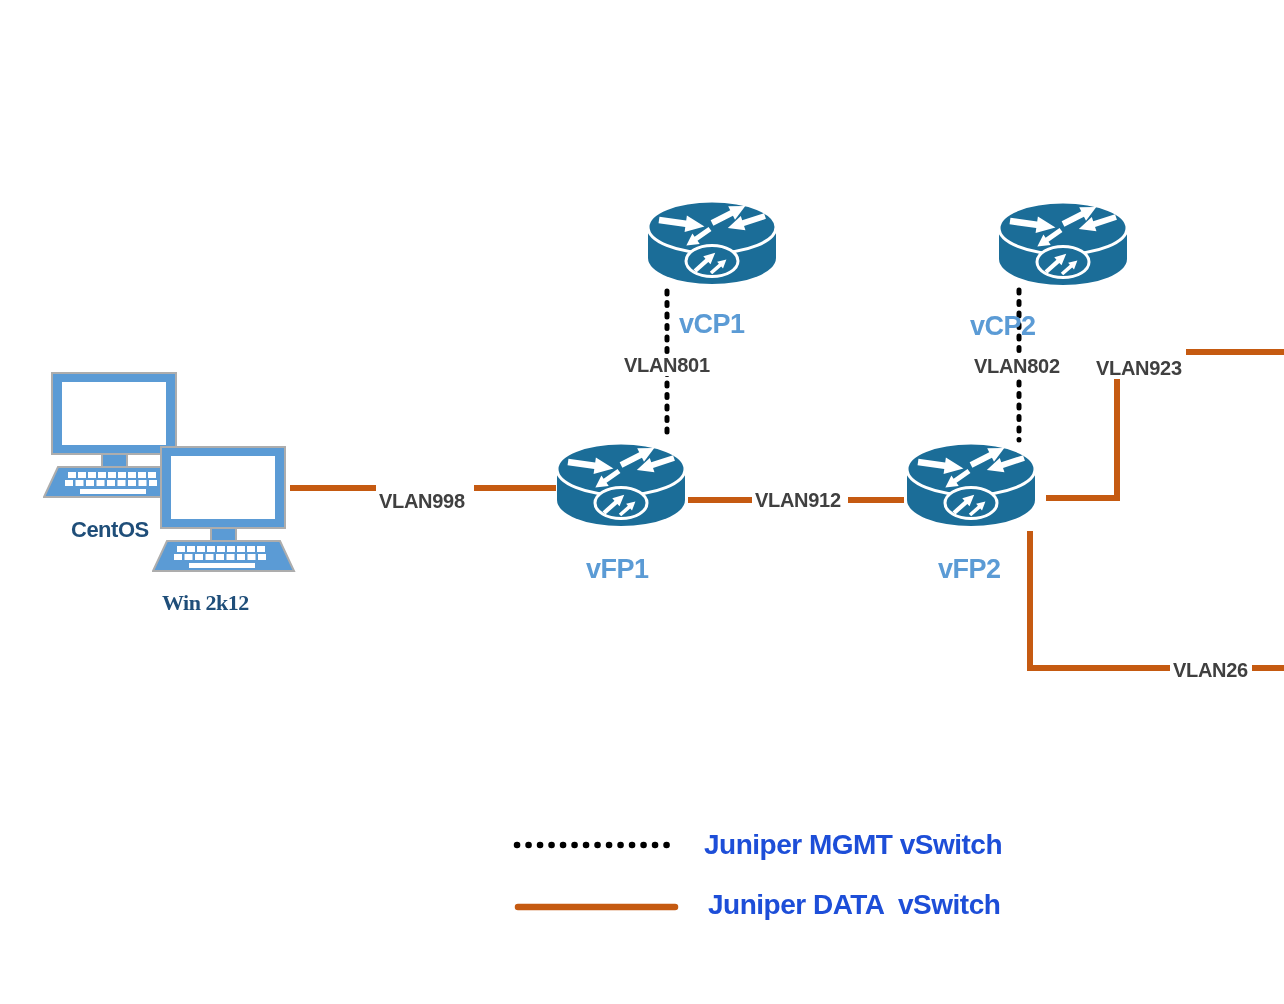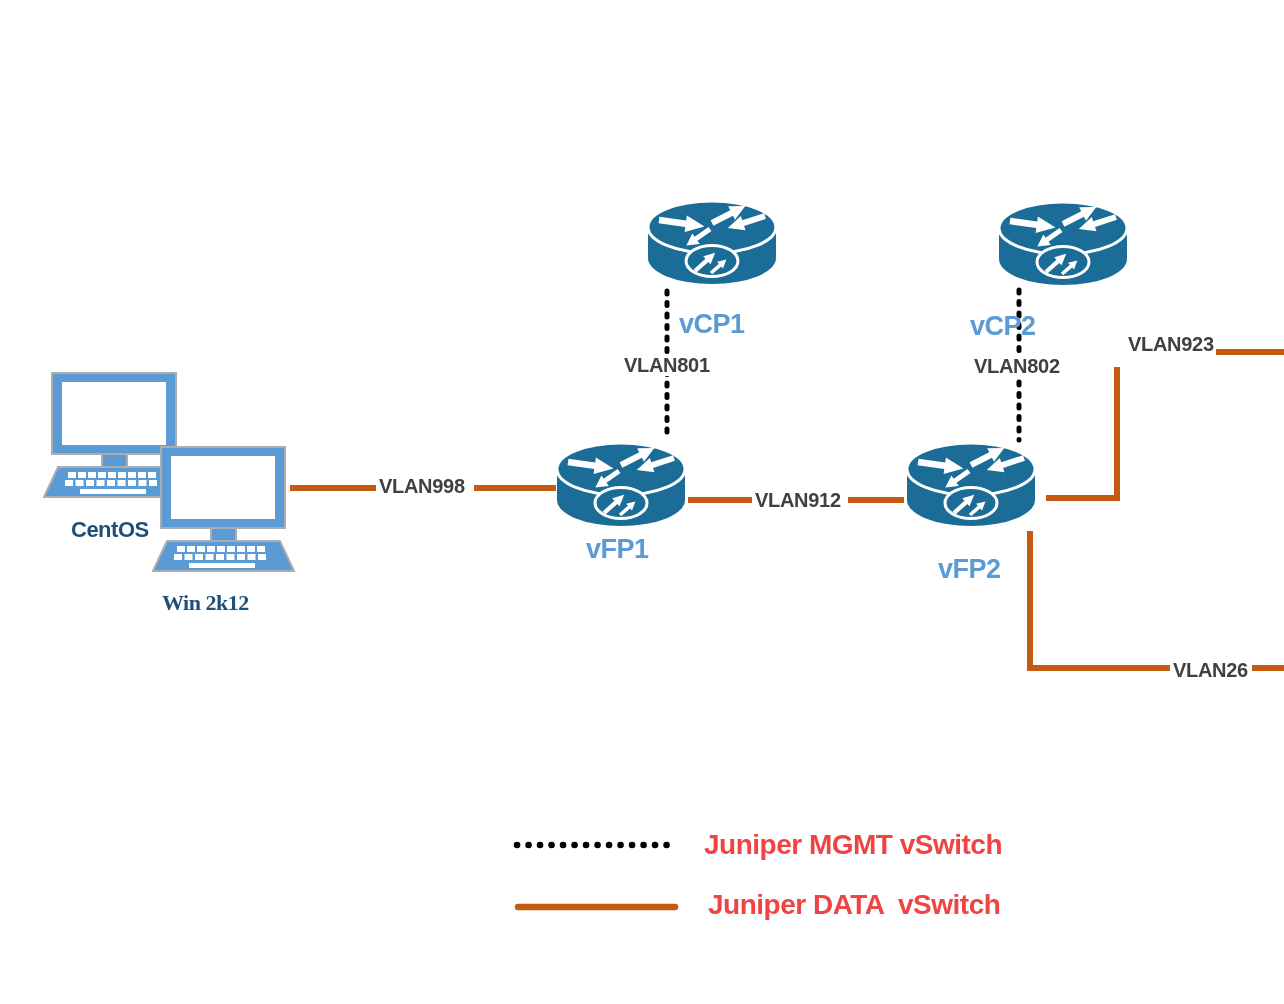--- a/index.html
+++ b/index.html
@@ -37,21 +37,21 @@
     position: absolute;
     color: #1F4E79;
     font-size: 22px;
     font-weight: 700;
     letter-spacing: -0.5px;
     line-height: 1;
     white-space: nowrap;
   }
   .legend-label {
     position: absolute;
-    color: #ef4444;
+    color: #1d4ed8;
     font-size: 28px;
     font-weight: 700;
     letter-spacing: -0.5px;
     line-height: 1.1;
     white-space: pre;
   }
 </style>
 </head>
 <body>
 
@@ -144,29 +144,29 @@
     </svg>
   <svg class="icon" style="left:555px; top:441px;" width="132" height="90">
       <use href="#router"></use>
     </svg>
   <svg class="icon" style="left:905px; top:441px;" width="132" height="90">
       <use href="#router"></use>
     </svg>
 
   <div class="node-label" style="left:679px; top:311px;">vCP1</div>
   <div class="node-label" style="left:970px; top:313px;">vCP2</div>
-  <div class="node-label" style="left:586px; top:536px;">vFP1</div>
+  <div class="node-label" style="left:586px; top:556px;">vFP1</div>
   <div class="node-label" style="left:938px; top:556px;">vFP2</div>
 
   <div class="host-label" style="left:71px; top:519px;">CentOS</div>
   <div class="host-label" style="left:162px; top:592px;font-family:Liberation Serif, serif;">Win 2k12</div>
 
   <div class="vlan-label" style="left:622px; top:354px;">VLAN801</div>
   <div class="vlan-label" style="left:972px; top:355px;">VLAN802</div>
-  <div class="vlan-label" style="left:377px; top:475px;">VLAN998</div>
+  <div class="vlan-label" style="left:377px; top:490px;">VLAN998</div>
   <div class="vlan-label" style="left:753px; top:489px;">VLAN912</div>
-  <div class="vlan-label" style="left:1094px; top:333px;margin-left:32px;">VLAN923</div>
+  <div class="vlan-label" style="left:1094px; top:357px;">VLAN923</div>
   <div class="vlan-label" style="left:1171px; top:659px;">VLAN26</div>
 
   <div class="legend-label" style="left:704px; top:830px;">Juniper MGMT vSwitch</div>
   <div class="legend-label" style="left:708px; top:890px;">Juniper DATA  vSwitch</div>
 
 </div>
 
 </body></html>

